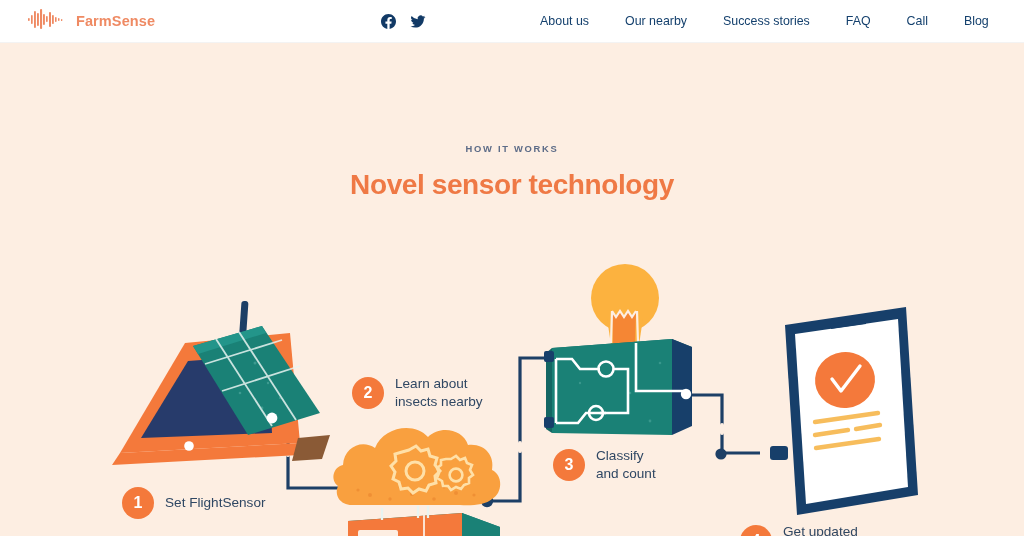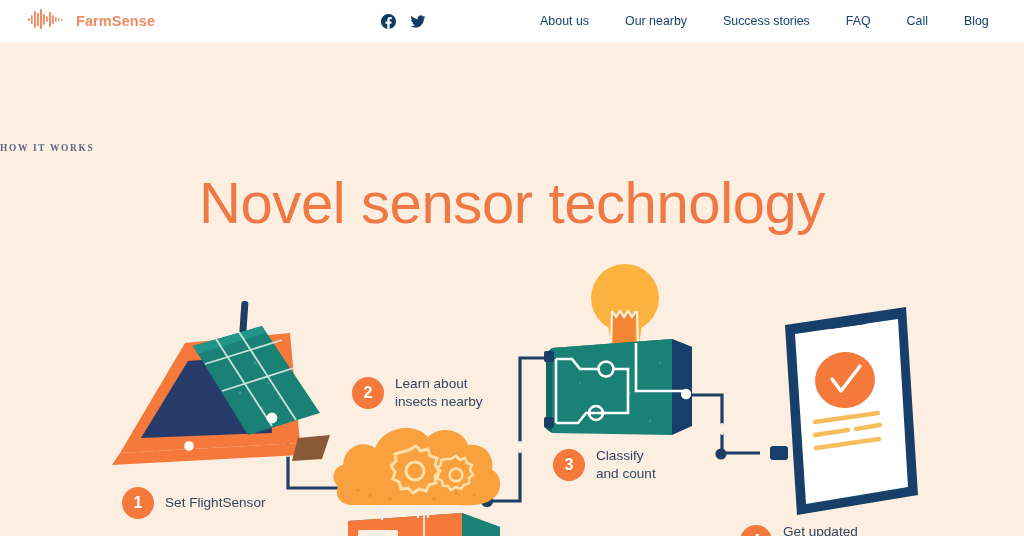--- a/index.html
+++ b/index.html
@@ -59,32 +59,32 @@
   
   .main {
     position: relative;
     height: 493px;
     background: #fdeee2;
     overflow: hidden;
   }
   .eyebrow {
     position: absolute;
     top: 100px; left: 0; right: 0;
+    text-align: center;
     font-size: 9.4px;
     letter-spacing: 1.7px;
     color: #5c6b87;
     font-weight: 600;
-    font-family: Liberation Serif, serif;
   }
   .headline {
     position: absolute;
     top: 126px; left: 0; right: 0;
     text-align: center;
-    font-size: 58px;
-    font-weight: 400;
+    font-size: 28px;
+    font-weight: 700;
     color: #ef7945;
     letter-spacing: -0.4px;
   }
 
   
   .stage {
     position: absolute;
     top: 0; left: 0;
     width: 1024px; height: 493px;
   }

